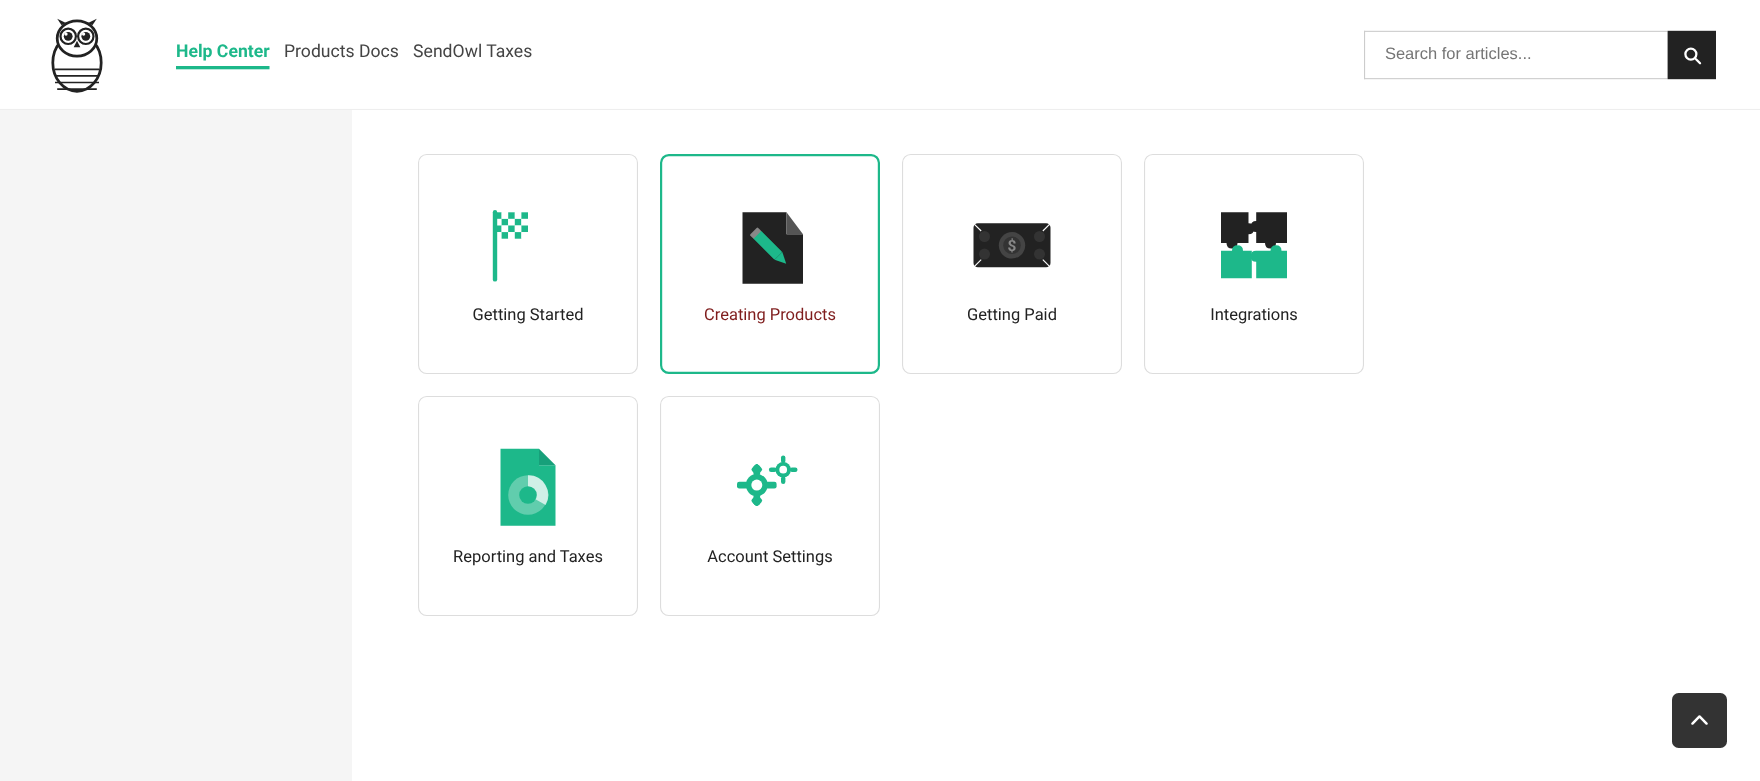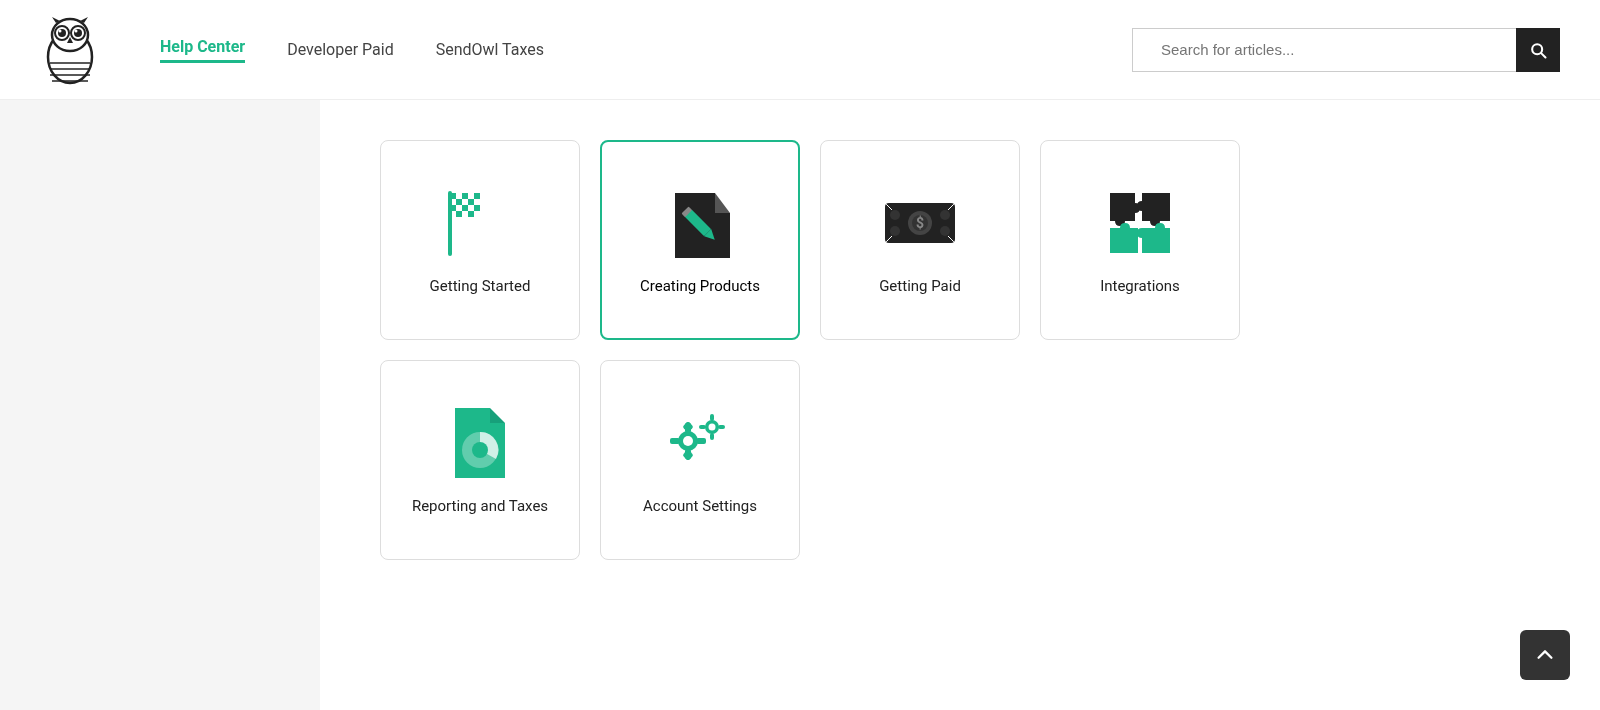--- a/index.html
+++ b/index.html
@@ -18,47 +18,47 @@
       display: flex;
       align-items: center;
       margin-right: 20px;
     }
     .logo-svg {
       width: 60px;
       height: 70px;
     }
     .nav {
       display: flex;
-      align-items: flex-end;
-      gap: 42px;
+      align-items: flex-start;
+      gap: 13px;
       flex: 1;
     }
     .nav-item {
       font-size: 16px;
       color: #444;
       text-decoration: none;
       cursor: pointer;
       padding-bottom: 4px;
     }
     .nav-item.active {
       color: #1db88a;
       font-weight: 700;
       border-bottom: 3px solid #1db88a;
     }
     .search-area {
       display: flex;
       align-items: center;
       margin-left: auto;
     }
     .search-input {
-      width: 384px;
+      width: 276px;
       height: 44px;
       border: 1px solid #ccc;
       border-right: none;
-      padding: 0 28px;
+      padding: 0 18px;
       font-size: 15px;
       outline: none;
       color: #888;
     }
     .search-btn {
       width: 44px;
       height: 44px;
       background: #222;
       border: none;
       cursor: pointer;
@@ -120,21 +120,21 @@
       align-items: center;
       justify-content: center;
     }
     .card-label {
       font-size: 15px;
       font-weight: 400;
       color: #222;
       line-height: 1.3;
     }
     .card.active .card-label {
-      color: #000000;
+      color: #7f1d1d;
     }
 
     
     .scroll-top {
       position: fixed;
       bottom: 30px;
       right: 30px;
       width: 50px;
       height: 50px;
       background: #333;
@@ -181,21 +181,21 @@
 
       <polygon points="30,22 27,28 33,28" fill="#222"></polygon>
 
       <polygon points="16,8 12,2 20,6" fill="#222"></polygon>
       <polygon points="44,8 48,2 40,6" fill="#222"></polygon>
     </svg>
   </div>
 
   <nav class="nav">
     <a class="nav-item active">Help Center</a>
-    <a class="nav-item">Developer Paid</a>
+    <a class="nav-item">Products Docs</a>
     <a class="nav-item">SendOwl Taxes</a>
   </nav>
 
   <div class="search-area">
     <input class="search-input" type="text" placeholder="Search for articles..." style="">
     <button class="search-btn">
       <svg viewBox="0 0 24 24">
         <path d="M21 21l-4.35-4.35M17 11A6 6 0 1 1 5 11a6 6 0 0 1 12 0z" stroke="#fff" stroke-width="2.5" fill="none" stroke-linecap="round"></path>
       </svg>
     </button>

